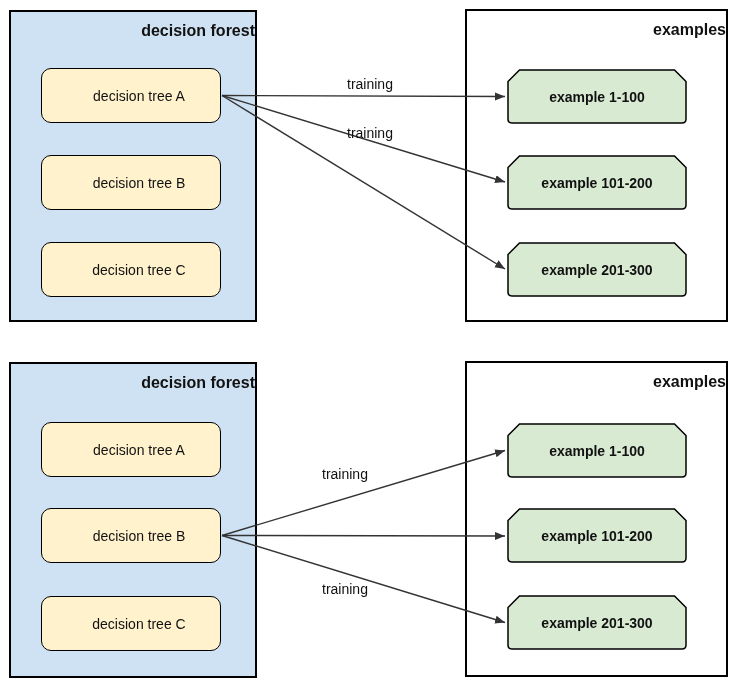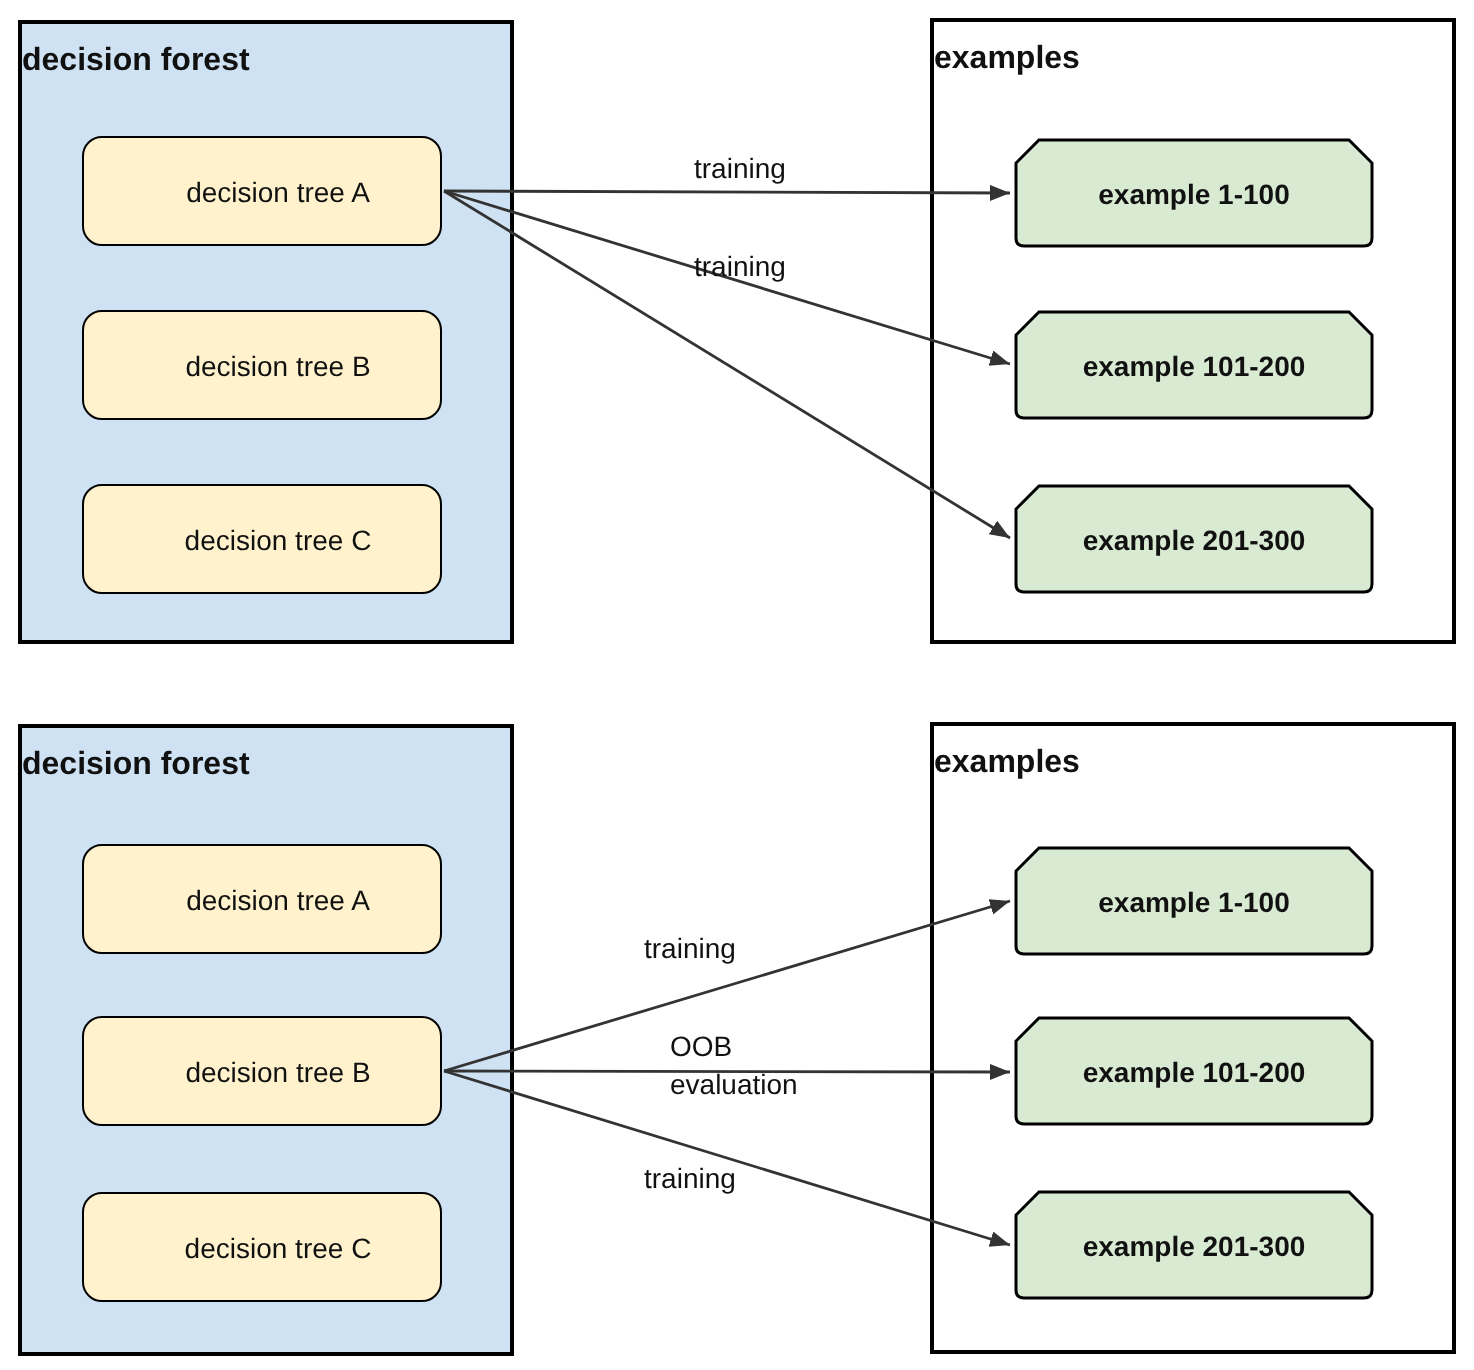--- a/index.html
+++ b/index.html
@@ -22,21 +22,21 @@
     overflow: hidden;
   }
   .bigbox {
     position: absolute;
     border: 2px solid var(--box-border);
   }
   .bigbox.forest { background: var(--forest-fill); }
   .bigbox.examples { background: #ffffff; }
   .bigbox-title {
     margin-top: 9px;
-    text-align: left;
+    text-align: right;
     font-size: 16px;
     font-weight: bold;
     line-height: 20px;
   }
   .tree-node {
     position: absolute;
     width: 180px;
     height: 55px;
     background: var(--tree-fill);
     border: 1.5px solid var(--box-border);
@@ -196,21 +196,17 @@
   <div class="edge-label" style="left:347px; top:75px; width:80px;">
     <span class="line">training</span>
   </div>
   <div class="edge-label" style="left:347px; top:124px; width:80px;">
     <span class="line">training</span>
   </div>
 
   <div class="edge-label" style="left:322px; top:465px; width:80px;">
     <span class="line">training</span>
   </div>
-  <div class="edge-label left" style="left:335px; top:514px; width:110px;">
-    <span class="line">OOB</span>
-    <span class="line">evaluation</span>
-  </div>
   <div class="edge-label" style="left:322px; top:580px; width:80px;">
     <span class="line">training</span>
   </div>
 
 </div>
 
 </body></html>

